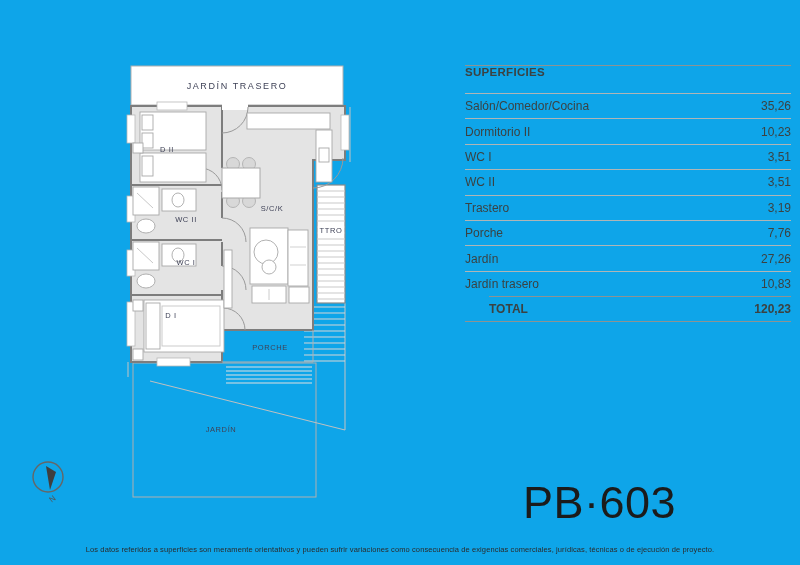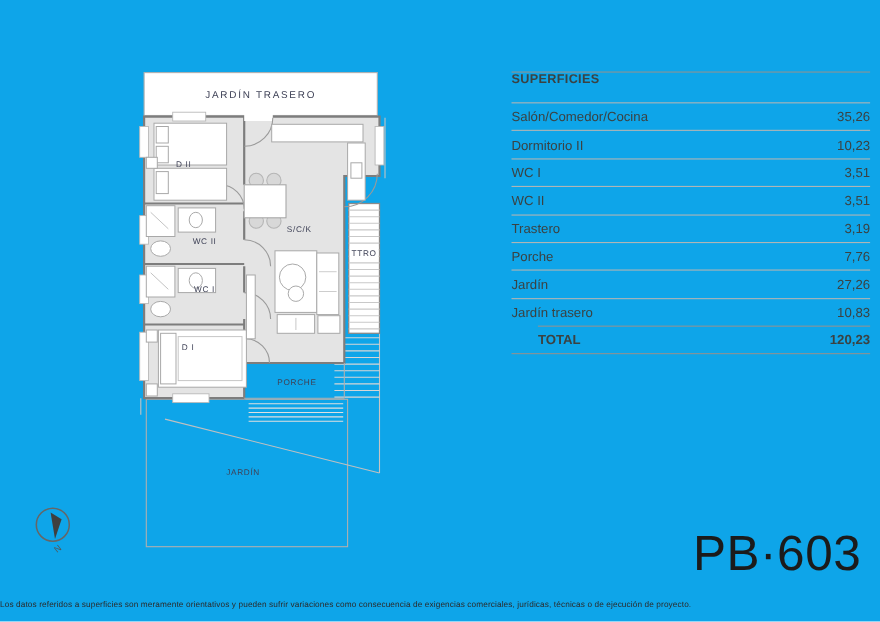--- a/index.html
+++ b/index.html
@@ -21,26 +21,26 @@
   }
   .trow {
     height:24.4px; display:flex; align-items:center; justify-content:space-between;
     border-top:1px solid #b0b5b5; font-size:12px;
   }
   .trow .tvalue { text-align:left; }
   .trow.total { font-weight:700; border-top:1px solid #8d9393; height:24px; font-size:12px;margin-left:24px; }
 
   
   .code {
-    position:absolute; right:17px; top:477px; width:260px; text-align:right;
+    position:absolute; right:17px; top:477px; width:260px; text-align:left;
     font-size:45px; color:#1b1b1b; font-weight:400; letter-spacing:0.5px;
   }
   
   .disclaimer {
-    position:absolute; left:0; right:0; top:545px; 
+    position:absolute; left:0; right:0; top:545px; text-align:center;
     font-size:7.5px; color:#2b2b2b; letter-spacing:.1px;
   }
 
   
   .lbl {
     font-family:"Liberation Sans", sans-serif; font-size:7.5px;
     fill:#3f4257; letter-spacing:.6px; text-anchor:middle;
   }
   .lbl-big { font-size:9px; letter-spacing:1.6px; }
   .lbl-n { font-size:8px; fill:#555; letter-spacing:0; }

